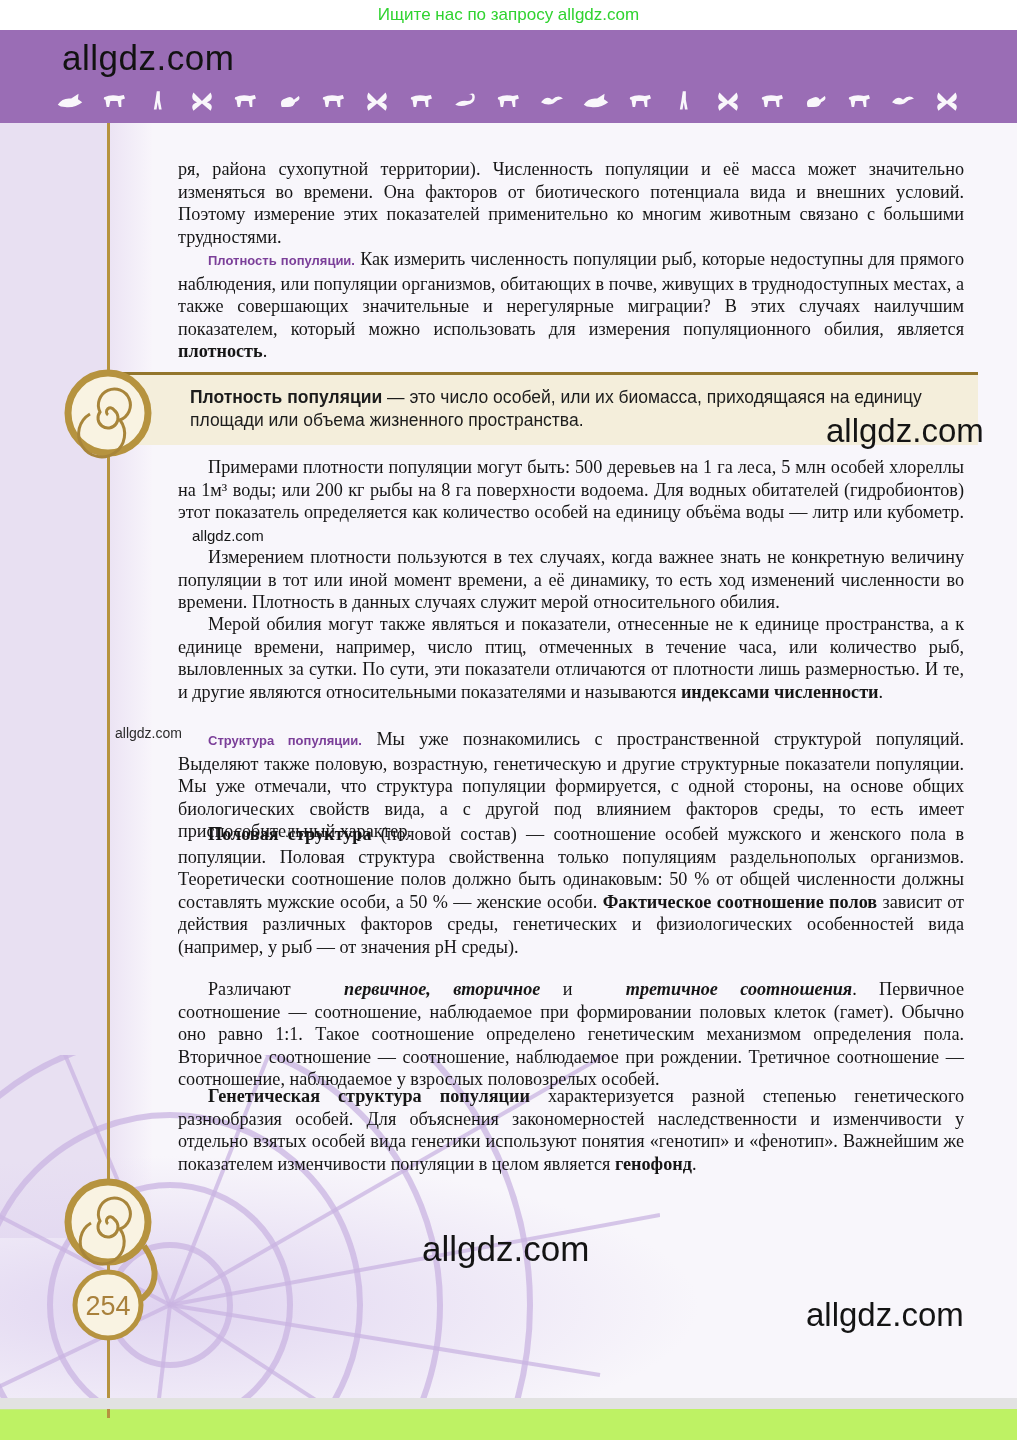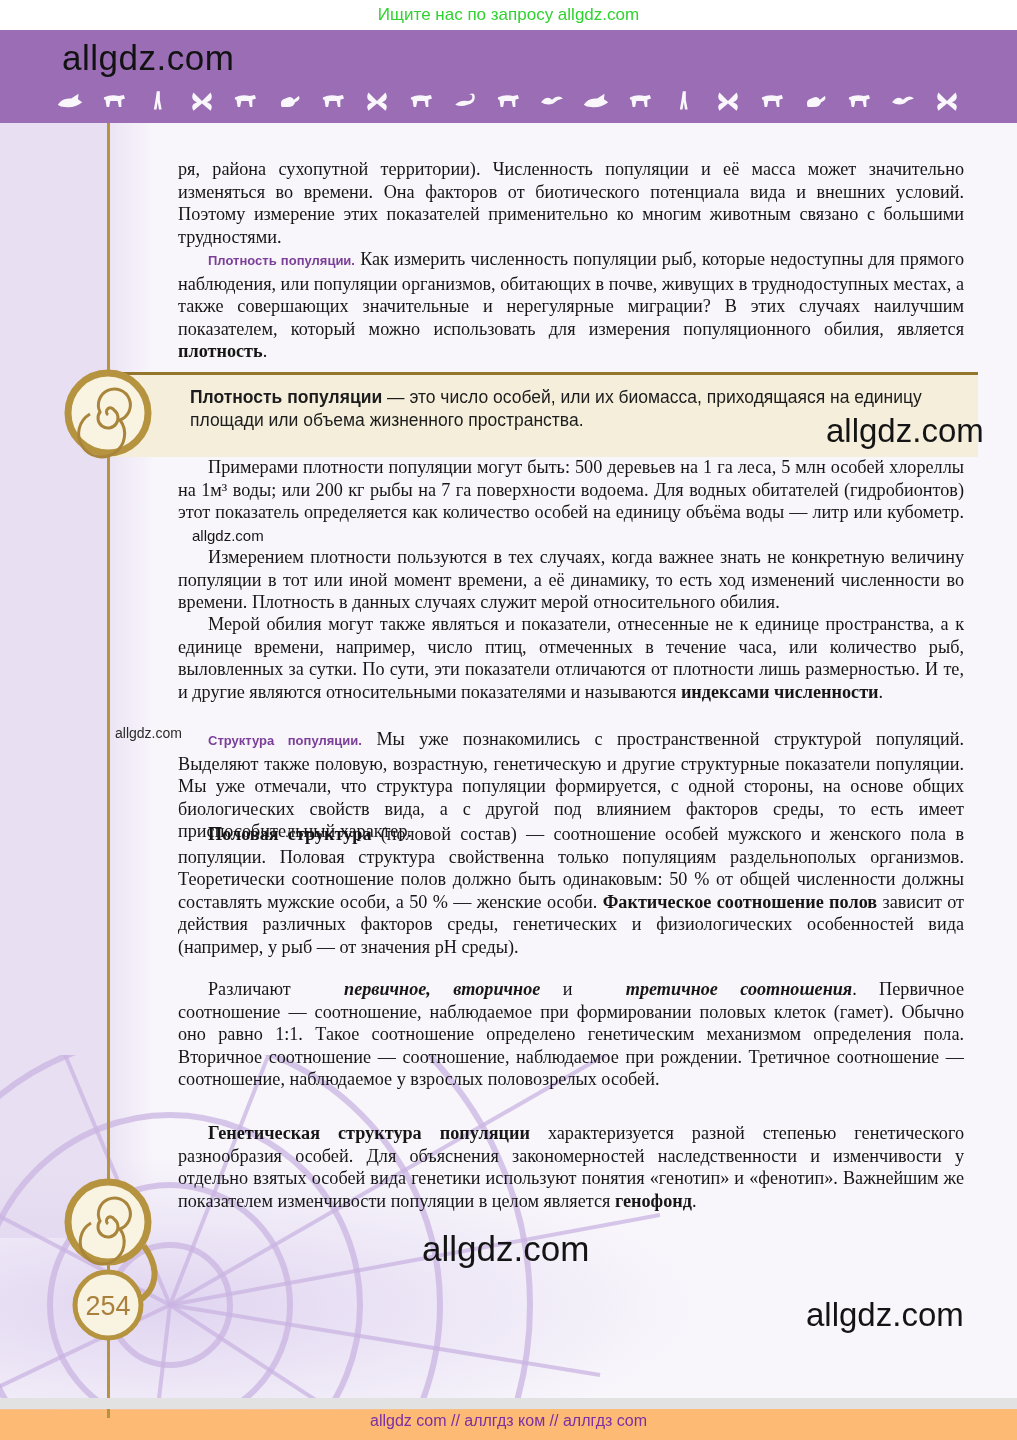--- a/index.html
+++ b/index.html
@@ -1,16 +1,16 @@
 <!DOCTYPE html>
 <html><head>
 <meta charset="utf-8">
 <style>
   html,body{margin:0;padding:0;background:#fff;}
-  .page{position:relative;width:1017px;height:1440px;background:#fdba74;overflow:hidden;
+  .page{position:relative;width:1017px;height:1440px;background:#bef264;overflow:hidden;
         font-family:"Liberation Serif",serif;color:#161616;}
 
   
   .promo-top{position:absolute;left:0;top:0;width:1017px;height:30px;background:#ffffff;
              display:flex;align-items:center;justify-content:center;
              font-family:"Liberation Sans",sans-serif;font-size:17px;color:#2fd32f;}
 
   
   .band{position:absolute;left:0;top:30px;width:1017px;height:93px;background:#9a6db5;}
   .logo{position:absolute;left:62px;top:8px;font-family:"Liberation Sans",sans-serif;
@@ -30,36 +30,36 @@
 
   
   .web{position:absolute;left:0;top:1055px;width:660px;height:343px;}
 
   
   .defbox{position:absolute;left:110px;width:868px;background:#f4eedb;border-top:3px solid #93762c;
           box-sizing:border-box;font-family:"Liberation Sans",sans-serif;font-size:17.5px;
           line-height:23px;color:#1c1c1c;}
   .defbox .inner{padding:11px 40px 0 80px;}
   .defbox .lead{font-weight:700;}
-  .defbox1{top:372px;height:85px;}
+  .defbox1{top:372px;height:73px;}
   .defbox2{top:1194px;height:60px;}
 
   
   .spiral1{position:absolute;left:58px;top:363px;width:100px;height:100px;}
   .spiral2{position:absolute;left:48px;top:1178px;width:124px;height:240px;}
 
   
   .para{position:absolute;left:178px;width:786px;text-align:justify;font-size:18.2px;
         line-height:22.5px;text-indent:30px;margin:0;}
   .no-indent{text-indent:0;}
   .lead-purple{font-family:"Liberation Sans",sans-serif;font-weight:700;color:#7b3f99;font-size:13px;}
   .b{font-weight:700;}
   .bi{font-weight:700;font-style:italic;margin-left:31px;}
   .p1{top:158px;} .p2{top:248px;} .p3{top:456px;} .p4{top:546px;} .p5{top:613px;}
-  .p6{top:728px;} .p7{top:823px;} .p8{top:978px;} .p9{top:1122px;}
+  .p6{top:728px;} .p7{top:823px;} .p8{top:978px;} .p9{top:1085px;}
 
   
   .wm-big{position:absolute;font-family:"Liberation Sans",sans-serif;font-size:33px;color:#141414;}
   .wm-box1{left:826px;top:412px;}
   .wm-box2{left:422px;top:1229px;font-size:35px;}
   .wm-br{left:806px;top:1296px;}
   .wm-small{position:absolute;font-family:"Liberation Sans",sans-serif;font-size:14px;color:#2b2b2b;}
   .wm-margin{left:115px;top:725px;}
   .wm-inline{font-family:"Liberation Sans",sans-serif;font-size:15px;margin-left:14px;
              display:inline-block;text-indent:0;}
@@ -194,35 +194,34 @@
     <circle cx="60" cy="44" r="40" fill="#f9f3e2" stroke="#b6933f" stroke-width="7"></circle>
     <path d="M60 46 a4 4 0 1 1 6 -5 a10 10 0 1 1 -14 2 a16 16 0 1 1 20 8 a22 22 0 1 1 -29 -6" fill="none" stroke="#a8853a" stroke-width="3"></path>
     <circle cx="60" cy="127" r="33" fill="#f9f3e2" stroke="#b6933f" stroke-width="5"></circle>
     <text x="60" y="137" text-anchor="middle" font-family="Liberation Sans, sans-serif" font-size="27" fill="#a9813c">254</text>
   </svg>
 
   <p class="para p1 no-indent"><span>ря, района сухопутной территории). Численность популяции и её масса может значительно изменяться во времени. Она факторов от биотического потенциала вида и внешних условий. Поэтому измерение этих показателей применительно ко многим животным связано с большими трудностями.</span></p>
 
   <p class="para p2"><span class="lead-purple">Плотность популяции.</span><span> Как измерить численность популяции рыб, которые недоступны для прямого наблюдения, или популяции организмов, обитающих в почве, живущих в труднодоступных местах, а также совершающих значительные и нерегулярные миграции? В этих случаях наилучшим показателем, который можно использовать для измерения популяционного обилия, является </span><span class="b">плотность</span><span>.</span></p>
 
-  <p class="para p3"><span>Примерами плотности популяции могут быть: 500 деревьев на 1 га леса, 5 млн особей хлореллы на 1м³ воды; или 200 кг рыбы на 7 га поверхности водоема. Для водных обитателей (гидробионтов) этот показатель определяется как количество особей на единицу объёма воды — литр или кубометр.</span><span class="wm-inline">allgdz.com</span></p>
+  <p class="para p3"><span>Примерами плотности популяции могут быть: 500 деревьев на 1 га леса, 5 млн особей хлореллы на 1м³ воды; или 200 кг рыбы на 8 га поверхности водоема. Для водных обитателей (гидробионтов) этот показатель определяется как количество особей на единицу объёма воды — литр или кубометр.</span><span class="wm-inline">allgdz.com</span></p>
 
   <p class="para p4"><span>Измерением плотности пользуются в тех случаях, когда важнее знать не конкретную величину популяции в тот или иной момент времени, а её динамику, то есть ход изменений численности во времени. Плотность в данных случаях служит мерой относительного обилия.</span></p>
 
   <p class="para p5"><span>Мерой обилия могут также являться и показатели, отнесенные не к единице пространства, а к единице времени, например, число птиц, отмеченных в течение часа, или количество рыб, выловленных за сутки. По сути, эти показатели отличаются от плотности лишь размерностью. И те, и другие являются относительными показателями и называются </span><span class="b">индексами численности</span><span>.</span></p>
 
   <p class="para p6"><span class="lead-purple">Структура популяции.</span><span> Мы уже познакомились с пространственной структурой популяций. Выделяют также половую, возрастную, генетическую и другие структурные показатели популяции. Мы уже отмечали, что структура популяции формируется, с одной стороны, на основе общих биологических свойств вида, а с другой под влиянием факторов среды, то есть имеет приспособительный характер.</span></p>
 
   <p class="para p7"><span class="b">Половая структура</span><span> (половой состав) — соотношение особей мужского и женского пола в популяции. Половая структура свойственна только популяциям раздельнополых организмов. Теоретически соотношение полов должно быть одинаковым: 50 % от общей численности должны составлять мужские особи, а 50 % — женские особи. </span><span class="b">Фактическое соотношение полов</span><span> зависит от действия различных факторов среды, генетических и физиологических особенностей вида (например, у рыб — от значения pH среды).</span></p>
 
   <p class="para p8"><span>Различают </span><span class="bi">первичное, вторичное</span><span> и </span><span class="bi">третичное соотношения</span><span>. Первичное соотношение — соотношение, наблюдаемое при формировании половых клеток (гамет). Обычно оно равно 1:1. Такое соотношение определено генетическим механизмом определения пола. Вторичное соотношение — соотношение, наблюдаемое при рождении. Третичное соотношение — соотношение, наблюдаемое у взрослых половозрелых особей.</span></p>
 
   <p class="para p9"><span class="b">Генетическая структура популяции</span><span> характеризуется разной степенью генетического разнообразия особей. Для объяснения закономерностей наследственности и изменчивости у отдельно взятых особей вида генетики используют понятия «генотип» и «фенотип». Важнейшим же показателем изменчивости популяции в целом является </span><span class="b">генофонд</span><span>.</span></p>
 
   <div class="wm-big wm-box1">allgdz.com</div>
   <div class="wm-small wm-margin">allgdz.com</div>
   <div class="wm-big wm-box2">allgdz.com</div>
   <div class="wm-big wm-br">allgdz.com</div>
 
   <div class="footer-band"></div>
-  <div class="footer-text">allgdz com  //  аллгдз ком  //  аллгдз com</div>
 
 </div>
 
 </body></html>

